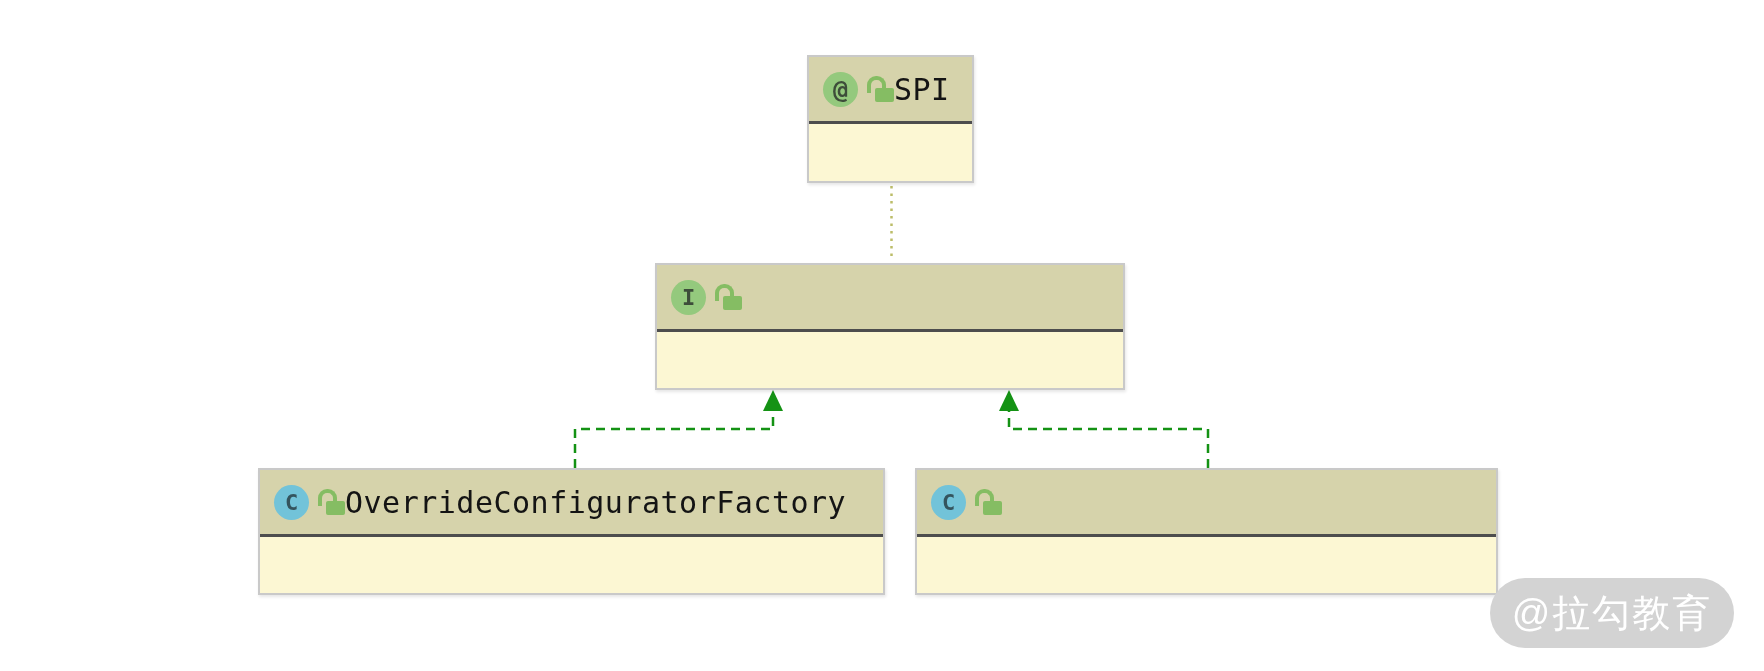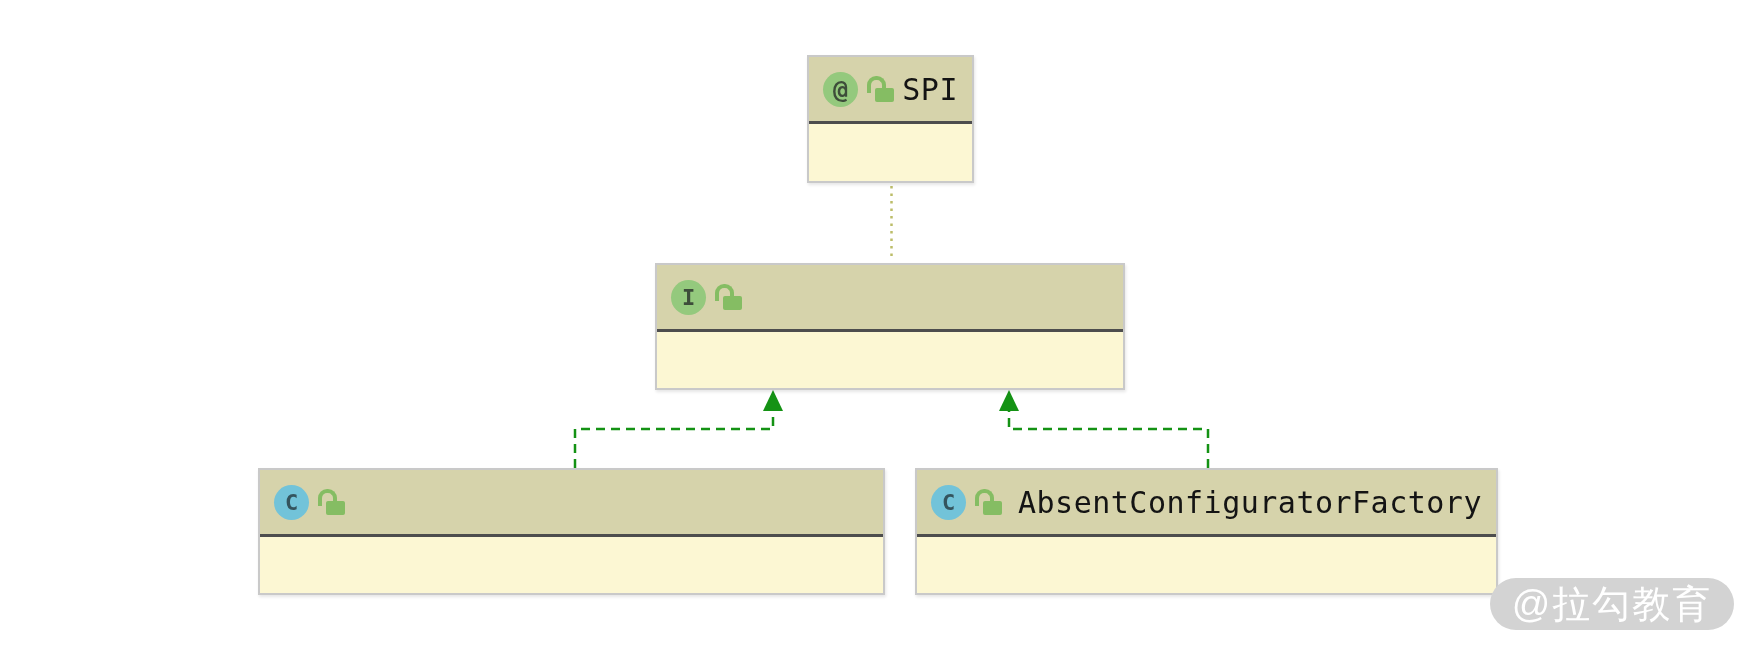--- a/index.html
+++ b/index.html
@@ -71,21 +71,21 @@
   .lock .lock-body {
     position: absolute;
     left: 8px; top: 13px;
     width: 19px; height: 14px;
     background: #85bd63;
     border-radius: 2px;
   }
 
   .node-name {
     flex: 1;
-    text-align: right;
+    text-align: left;
     font-size: 30px;
     color: #141414;
     white-space: nowrap;
     letter-spacing: 0.5px;
   }
 
   
   .node-spi      { left: 807px; top: 55px;  width: 167px; height: 128px; }
   .node-factory  { left: 655px; top: 263px; width: 470px; height: 127px; }
   .node-override { left: 258px; top: 468px; width: 627px; height: 127px; }
@@ -99,21 +99,21 @@
     height: 671px;
     pointer-events: none;
   }
 
   
   .watermark {
     position: absolute;
     left: 1490px;
     top: 578px;
     width: 244px;
-    height: 52px;
+    height: 70px;
     border-radius: 35px;
     background: #d3d3d3;
     color: #ffffff;
     display: flex;
     align-items: center;
     justify-content: center;
     font-family: "Liberation Sans", "DejaVu Sans", sans-serif;
     font-size: 38px;
     letter-spacing: 2px;
   }
@@ -157,31 +157,31 @@
     <div class="node-body"></div>
   </div>
 
   <div class="node node-override">
     <div class="node-header">
       <span class="badge badge-class">C</span>
       <span class="lock">
         <span class="shackle"></span>
           <span class="lock-body"></span>
       </span>
+      <span class="node-name">OverrideConfiguratorFactory</span>
     </div>
     <div class="node-body"></div>
   </div>
 
   <div class="node node-absent">
     <div class="node-header">
       <span class="badge badge-class">C</span>
       <span class="lock">
         <span class="shackle"></span>
           <span class="lock-body"></span>
       </span>
-      <span class="node-name">AbsentConfiguratorFactory</span>
     </div>
     <div class="node-body"></div>
   </div>
 
   <div class="watermark">@拉勾教育</div>
 
 </div>
 
 </body></html>

